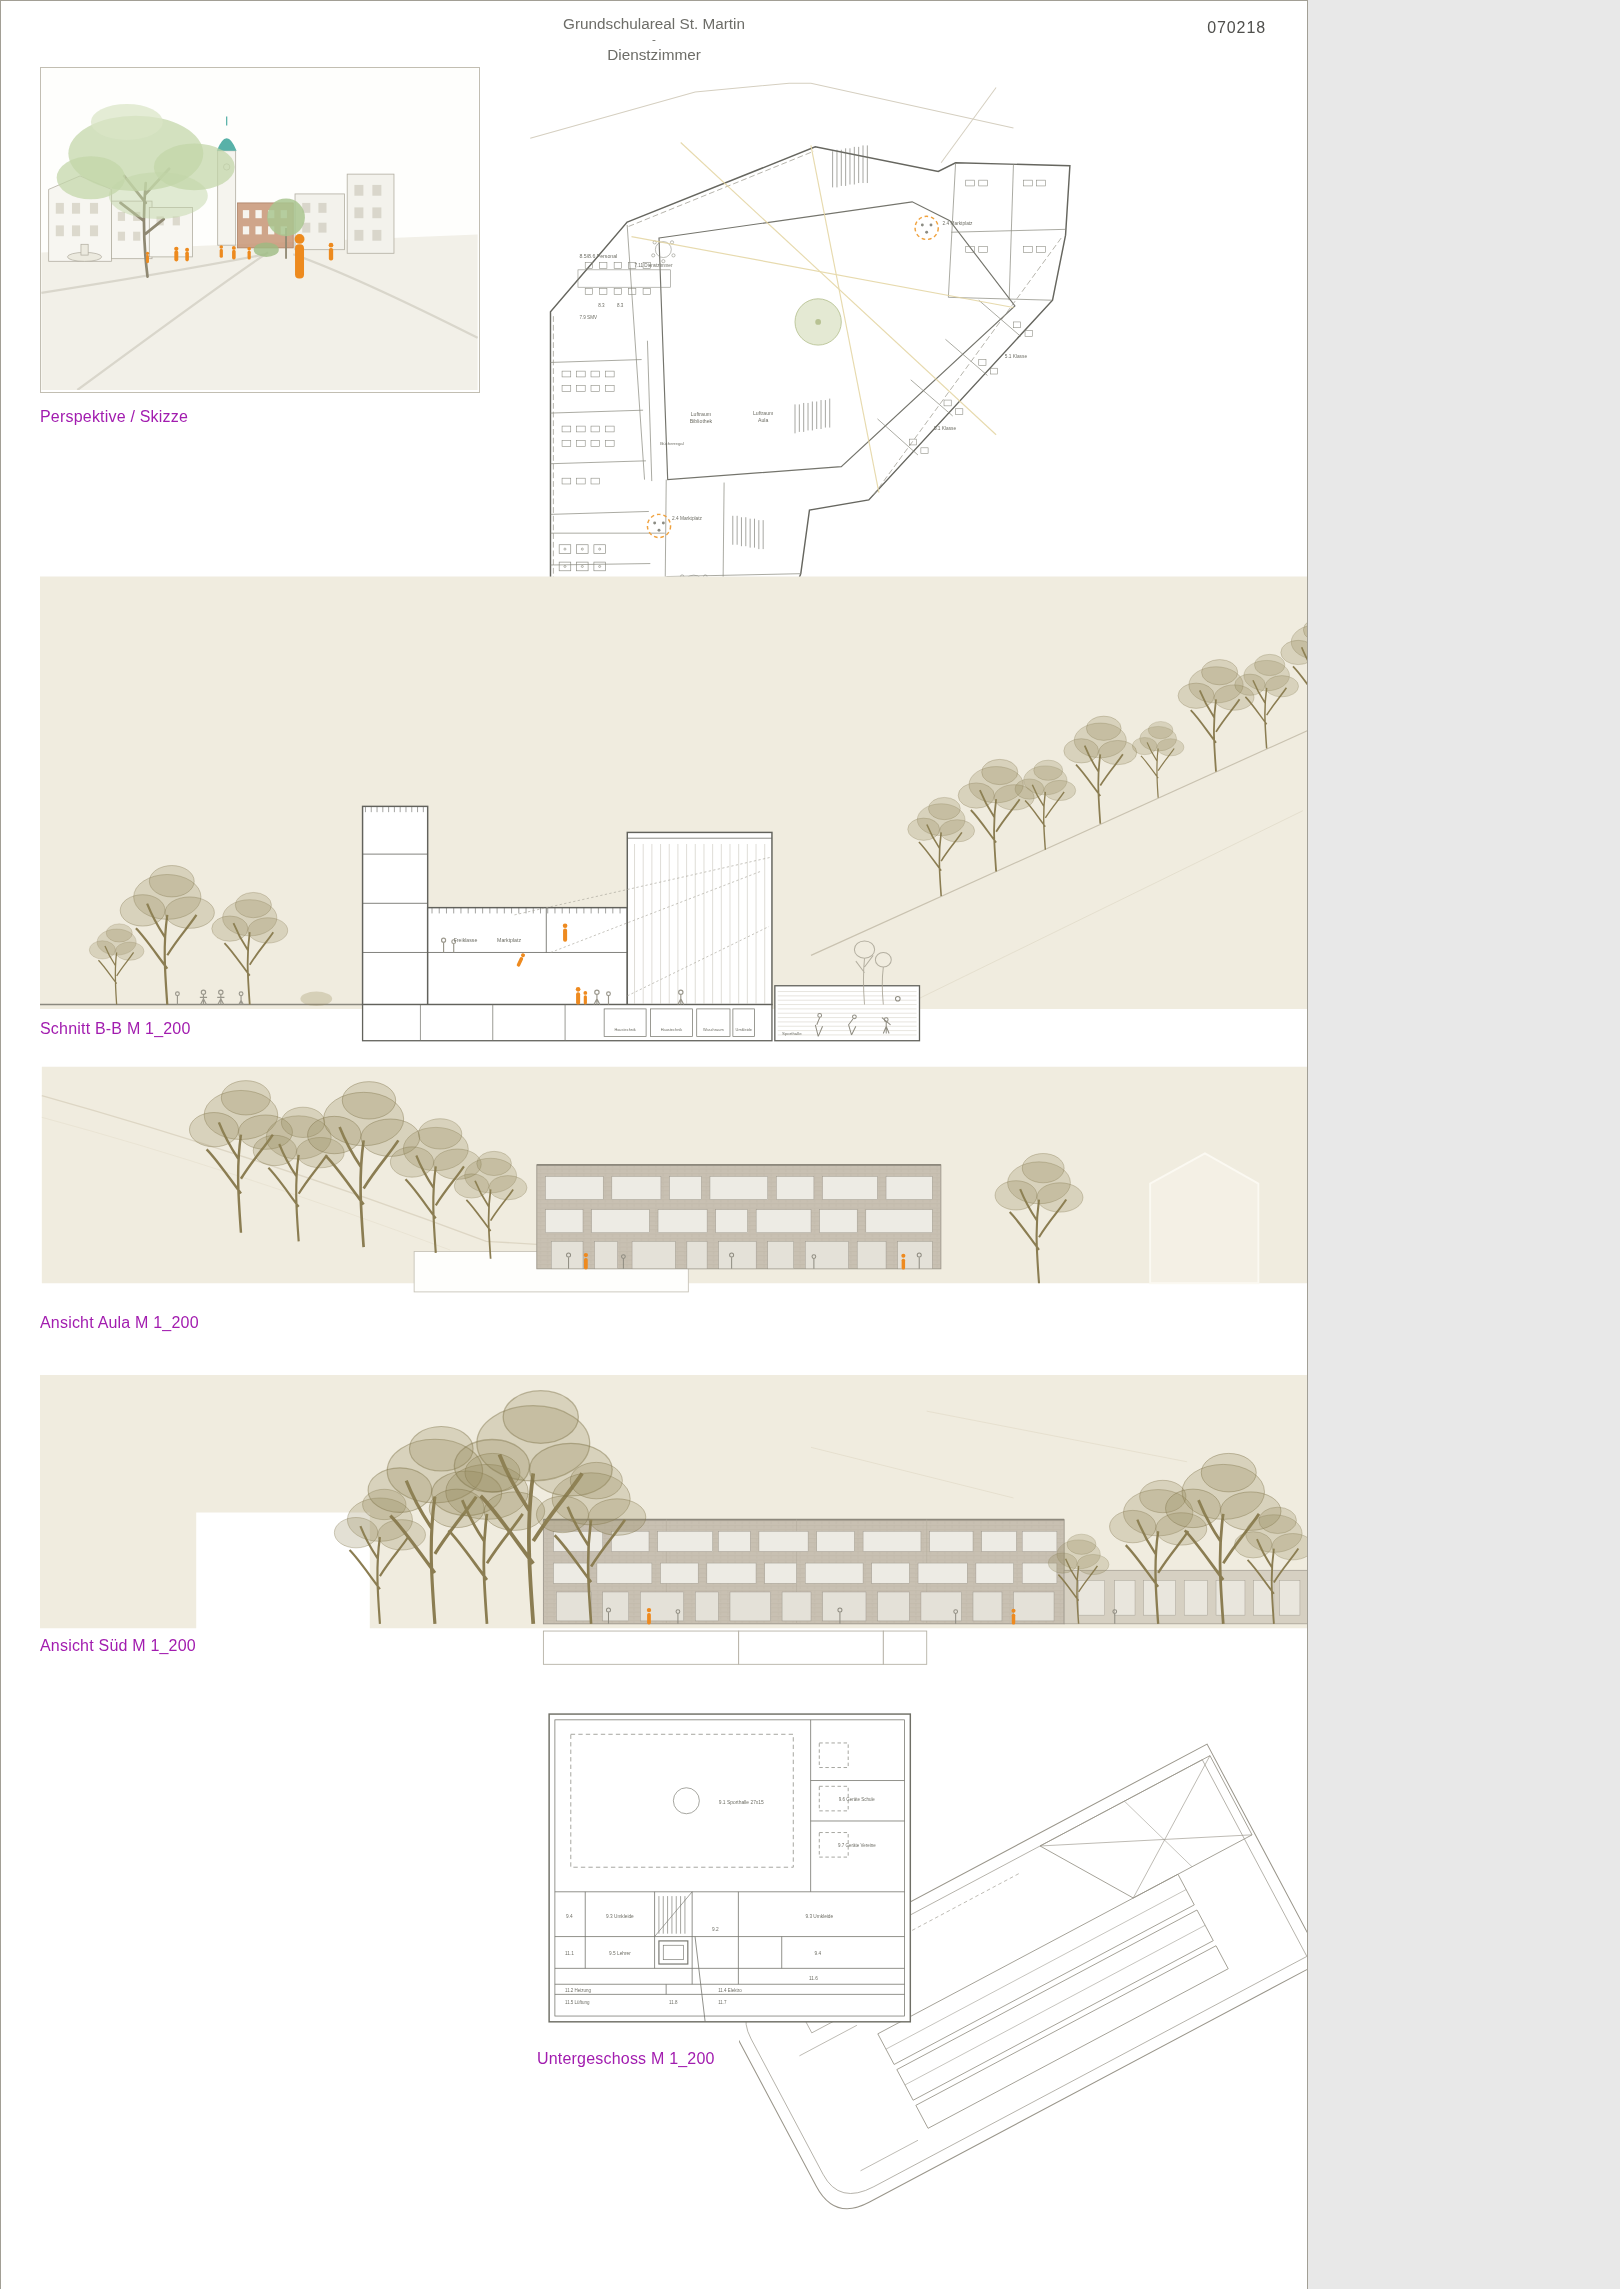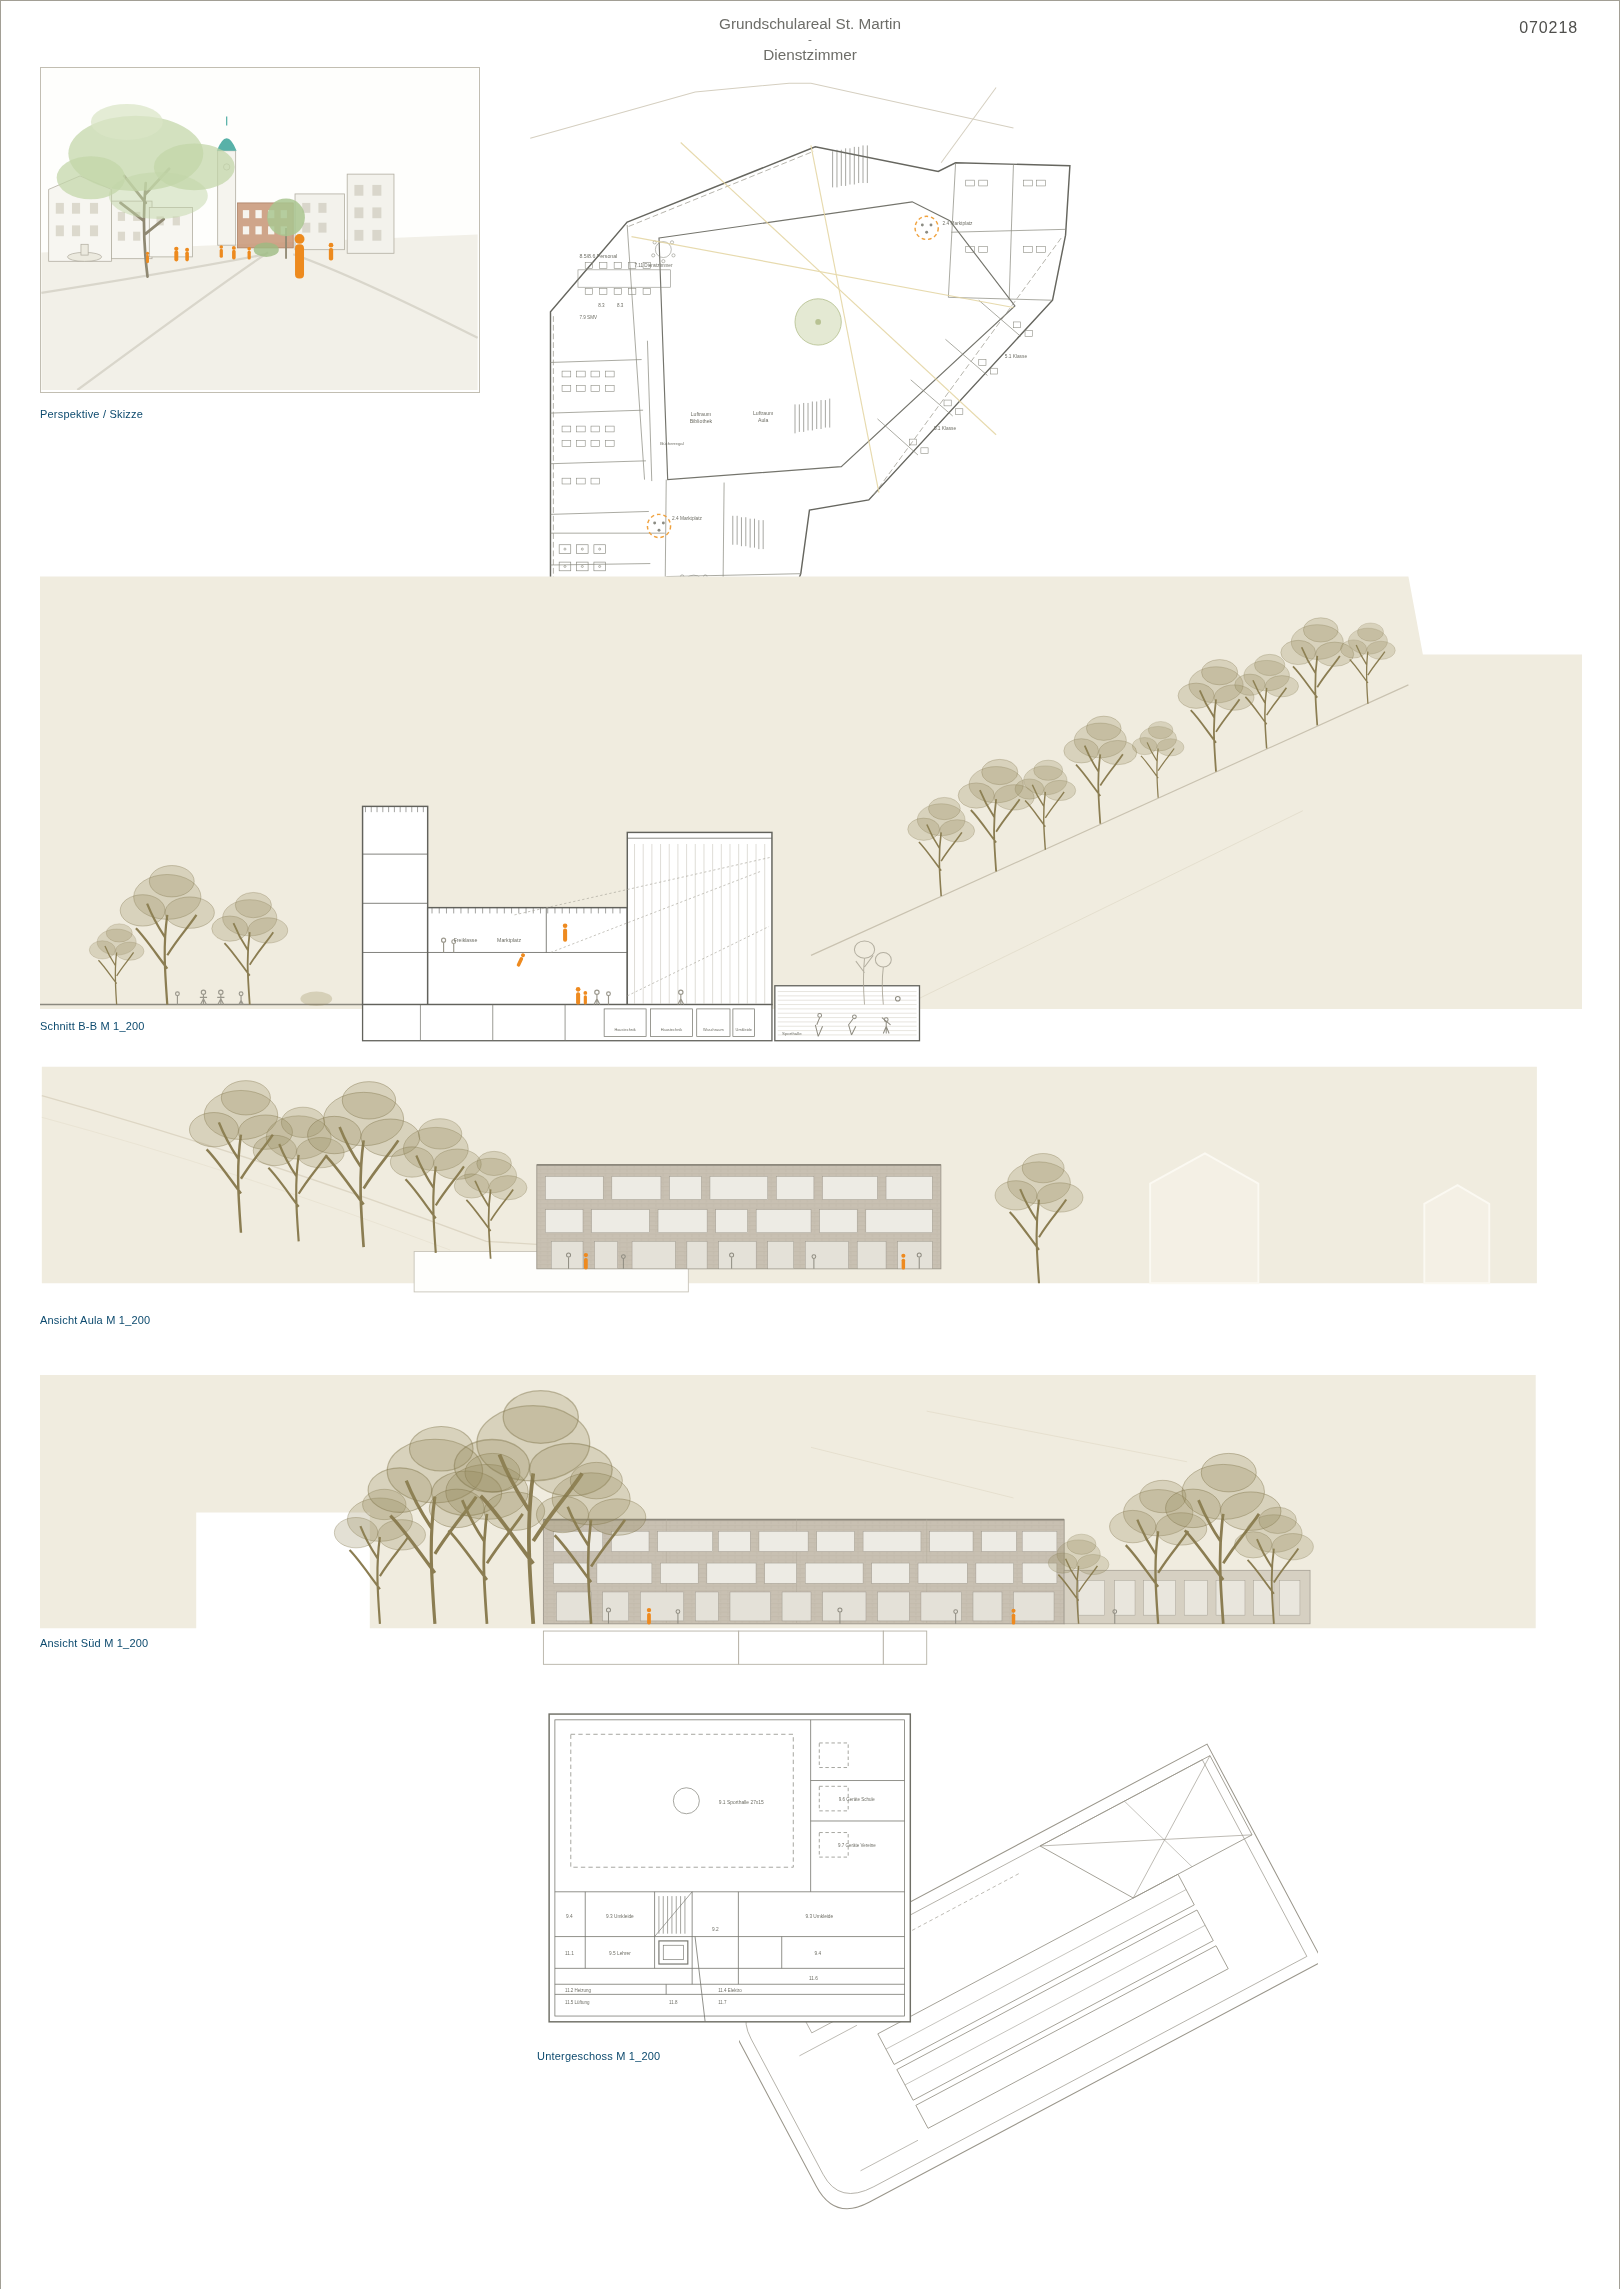--- a/index.html
+++ b/index.html
@@ -1,20 +1,20 @@
 <!DOCTYPE html>
 <html style="font-size:14.4px"><head>
 <meta charset="utf-8">
 <style>
   html,body{margin:0;padding:0;background:#e8e8e8;}
-  .sheet{position:relative;width:1620px;height:2290px;background:#ffffff;
+  .sheet{position:relative;width:1308px;height:2290px;background:#ffffff;
          border:0.9px solid #a29f95;box-sizing:border-box;overflow:hidden;
          font-family:"Liberation Sans", sans-serif;}
   .panel{position:absolute;}
-  .caption{position:absolute;font-size:11px;color:#0c4a6e;letter-spacing:0.2px;}
+  .caption{position:absolute;font-size:16px;color:#a21caf;letter-spacing:0.2px;}
   .hdr{position:absolute;left:50%;transform:translateX(-50%);top:14.4px;text-align:center;color:#6d6d68;}
   .hdr .t1{font-size:15.3px;}
   .hdr .sep{font-size:11.7px;line-height:12.6px;}
   .hdr .t2{font-size:15.3px;}
   .code{position:absolute;right:41px;top:18px;font-size:16px;color:#4f4f4c;letter-spacing:0.9px;}
   .frame{border:0.9px solid #c2beb2;background:#fff;}
   svg{display:block;}
   svg text{font-family:"Liberation Sans", sans-serif;fill:#6f6f66;}
 </style>
 </head>

